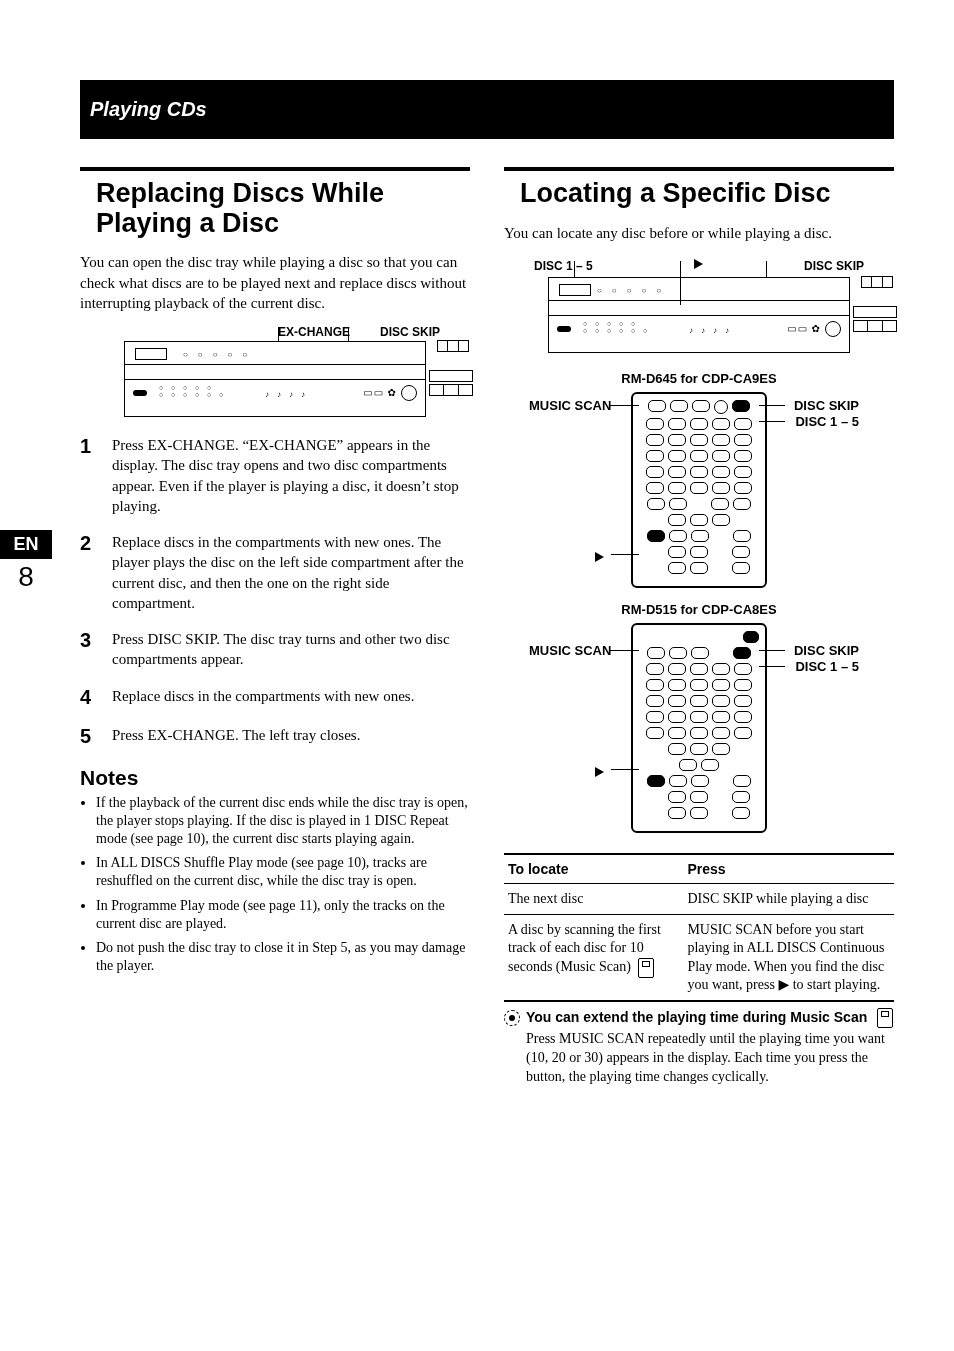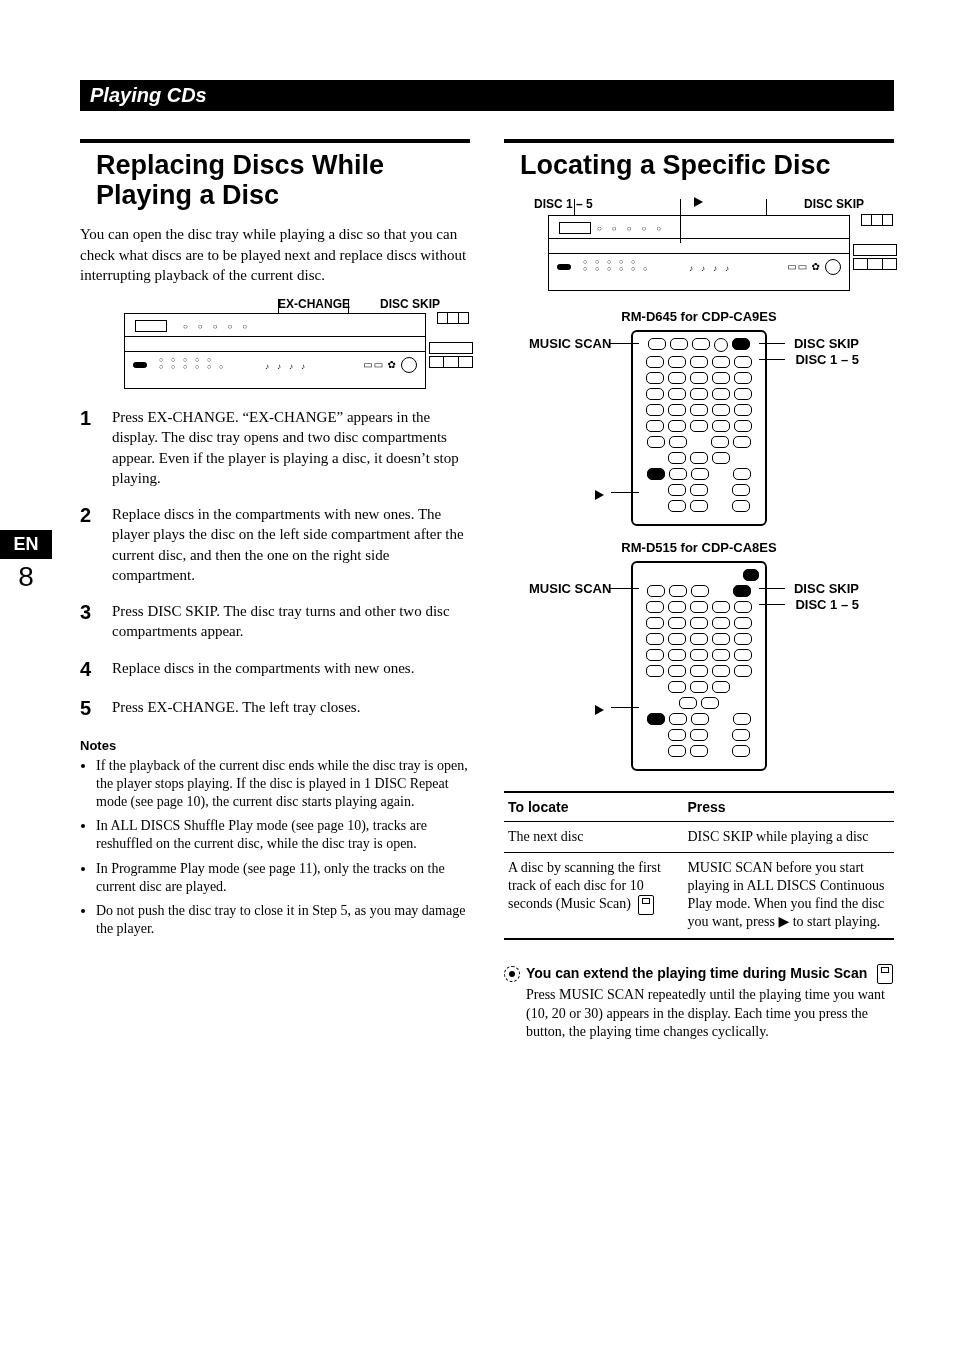--- a/index.html
+++ b/index.html
@@ -16,21 +16,21 @@
     box-sizing: border-box;
     padding: 80px 60px 60px 80px;
   }
   .section-bar {
     background: #000;
     color: #fff;
     font-style: italic;
     font-weight: bold;
     font-family: "Trebuchet MS", "Arial Narrow", Arial, sans-serif;
     font-size: 20px;
-    padding: 4px 10px;
+    padding: 18px 10px;
     margin-bottom: 28px;
   }
   .side-tab {
     position: absolute;
     left: 0;
     top: 530px;
     width: 52px;
     text-align: center;
   }
   .side-tab .lang {
@@ -77,21 +77,21 @@
     font-family: "Trebuchet MS", Arial, sans-serif;
     font-weight: bold;
     font-size: 20px;
     width: 20px;
     flex-shrink: 0;
   }
   .step .txt { font-size: 15px; line-height: 1.35; }
   .notes-head {
     font-family: "Trebuchet MS", Arial, sans-serif;
     font-weight: bold;
-    font-size: 13px;
+    font-size: 21px;
     margin-top: 18px;
     margin-bottom: 4px;
   }
   ul.notes {
     margin: 0;
     padding: 0 0 0 16px;
     font-size: 14px;
     line-height: 1.3;
   }
   ul.notes li { margin-bottom: 6px; }
@@ -175,21 +175,21 @@
   table.locate th {
     text-align:left; font-family:"Trebuchet MS",Arial,sans-serif; font-weight:bold;
     border-top:2px solid #000; border-bottom:1px solid #000; padding:6px 4px;
   }
   table.locate td {
     border-bottom:1px solid #000; padding:6px 4px; vertical-align:top; line-height:1.3;
   }
   table.locate tr:last-child td { border-bottom:2px solid #000; }
 
   .tip {
-    margin-top: 24px; font-size:14px; line-height:1.35;
+    margin-top: 6px; font-size:14px; line-height:1.35;
   }
   .tip .tip-head {
     font-family:"Trebuchet MS",Arial,sans-serif; font-weight:bold; font-size:14px;
     display:flex; align-items:center; gap:6px;
   }
   .tip-icon {
     display:inline-block; width:16px; height:16px; position:relative;
   }
   .tip-icon::before{
     content:""; position:absolute; inset:0; border:1.5px dashed #000; border-radius:50%;
@@ -302,20 +302,21 @@
         <li>If the playback of the current disc ends while the disc tray is open, the player stops playing. If the disc is played in 1 DISC Repeat mode (see page 10), the current disc starts playing again.</li>
         <li>In ALL DISCS Shuffle Play mode (see page 10), tracks are reshuffled on the current disc, while the disc tray is open.</li>
         <li>In Programme Play mode (see page 11), only the tracks on the current disc are played.</li>
         <li>Do not push the disc tray to close it in Step 5, as you may damage the player.</li>
       </ul>
     </div>
 
     <div class="col">
       <hr class="thickrule">
       <h2 class="title">Locating a Specific Disc</h2>
+      <div class="body">You can locate any disc before or while playing a disc.</div>
 
       <div class="diagram" style="margin-top:16px;">
         <div class="top-callouts" style="padding:0 30px 4px 30px;">
           <span>DISC 1 – 5</span>
           <span class="play-tri"></span>
           <span>DISC SKIP</span>
         </div>
         <div style="position:relative;">
           <div class="panel">
             <div class="tray">

